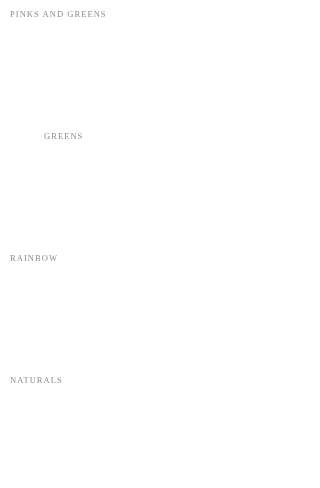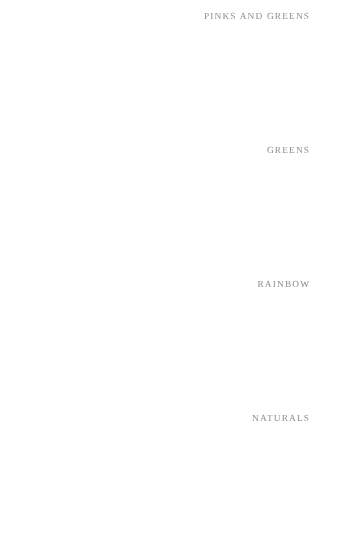--- a/index.html
+++ b/index.html
@@ -18,23 +18,22 @@
     width: 290px;
     height: 488px;
     background: #ffffff;
     box-sizing: border-box;
     padding: 0 8px;
     display: flex;
     flex-direction: column;
   }
   .palette-section {
     display: flex;
-    flex-direction: column;
+    flex-direction: row;
     height: 122px;
-    align-items: flex-end;
   }
   .palette-title {
     font-family: "Liberation Serif", "DejaVu Serif", serif;
     font-size: 8.5px;
     letter-spacing: 1.05px;
     color: #8d8d8d;
     text-transform: uppercase;
     line-height: 10px;
     padding: 9px 0 6px 2px;
     white-space: nowrap;
@@ -65,21 +64,21 @@
     <div class="swatch-row">
       <div class="swatch" style="background-color: rgb(250, 220, 234);"></div>
       <div class="swatch" style="background-color: rgb(247, 178, 208);"></div>
       <div class="swatch" style="background-color: rgb(165, 220, 218);"></div>
       <div class="swatch" style="background-color: rgb(206, 233, 231);"></div>
       <div class="swatch" style="background-color: rgb(246, 236, 226);"></div>
     </div>
   </div>
 
   <div class="palette-section">
-    <div class="palette-title" style="color: rgb(141, 141, 141);">GREENS</div>
+    <div class="palette-title" style="color: rgb(141, 141, 141); margin-left: 34px;">GREENS</div>
     <div class="swatch-row">
       <div class="swatch" style="background-color: rgb(111, 181, 172);"></div>
       <div class="swatch" style="background-color: rgb(190, 226, 217);"></div>
       <div class="swatch" style="background-color: rgb(200, 227, 195);"></div>
       <div class="swatch" style="background-color: rgb(206, 215, 220);"></div>
       <div class="swatch" style="background-color: rgb(248, 239, 232);"></div>
     </div>
   </div>
 
   <div class="palette-section">

